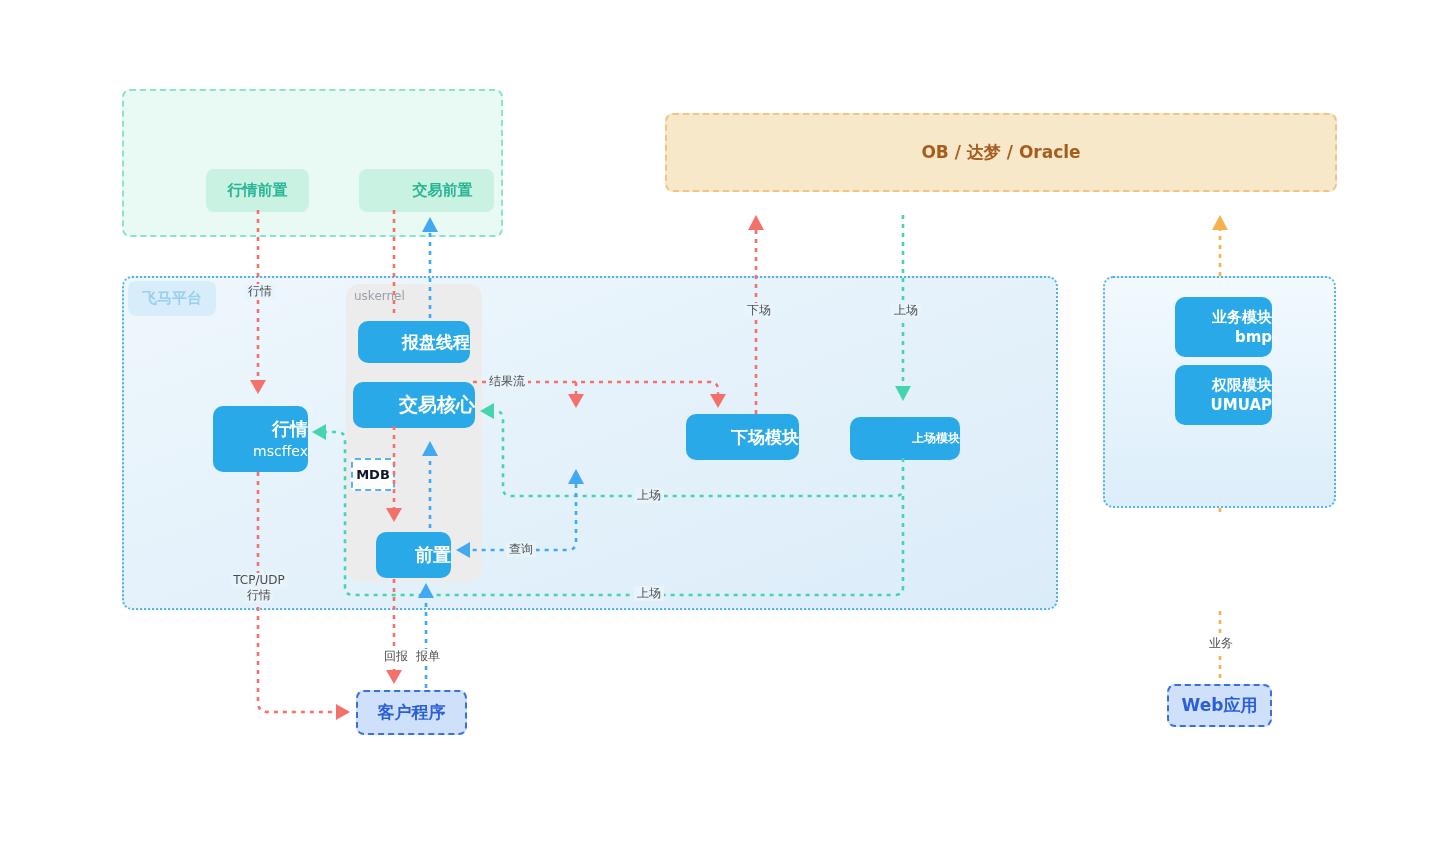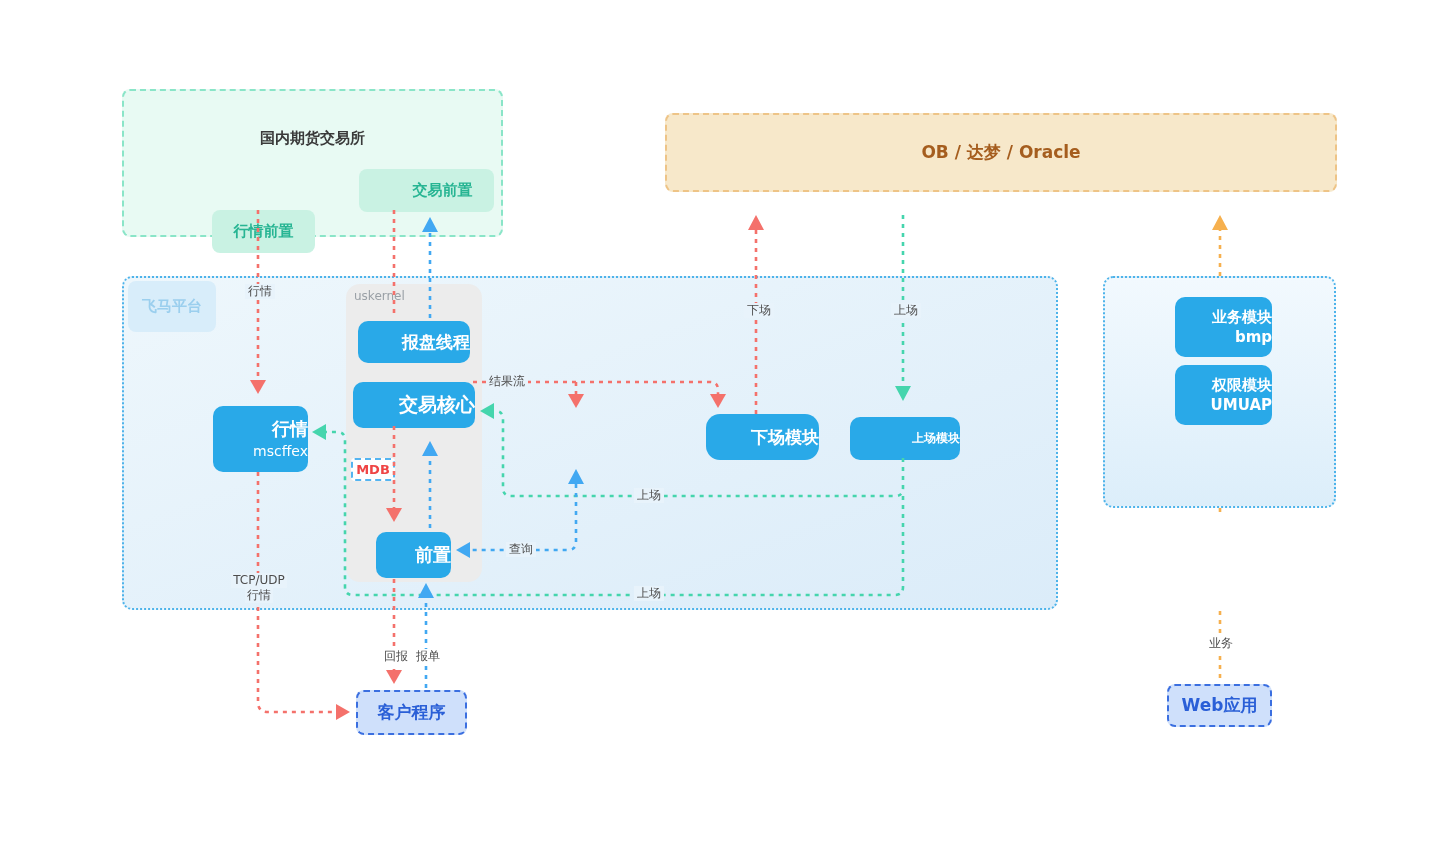--- a/index.html
+++ b/index.html
@@ -4,77 +4,76 @@
 <style>
   html,body{margin:0;padding:0;background:#fff;}
   body{font-family:"DejaVu Sans","Liberation Sans",sans-serif;}
   .stage{position:relative;width:1453px;height:841px;background:#ffffff;overflow:hidden;}
 
   
   .panel{position:absolute;box-sizing:border-box;border-radius:10px;}
   .exchange{left:122px;top:89px;width:381px;height:148px;background:var(--green-bg);border:2px dashed var(--green-border);border-radius:8px;}
   .exchange-title{position:absolute;left:0;top:38px;width:100%;text-align:center;font-size:15px;font-weight:700;color:#3a3a3a;}
   .chip{position:absolute;width:103px;height:43px;background:var(--green-chip-bg);border-radius:8px;display:flex;align-items:center;justify-content:center;font-size:15px;font-weight:700;color:var(--green-text);}
-  .chip.q{left:88px;top:78px;margin-top:41px;} .chip.t{left:235px;top:78px;padding-left:32px;}
+  .chip.q{left:82px;top:78px;} .chip.t{left:235px;top:78px;padding-left:32px;}
 
   .db{left:665px;top:113px;width:672px;height:79px;background:var(--db-bg);border:2px dashed var(--db-border);border-radius:8px;display:flex;align-items:center;justify-content:center;font-size:17px;font-weight:700;color:var(--db-text);}
 
   .platform{left:122px;top:276px;width:936px;height:334px;background:linear-gradient(160deg,#eef7fc 0%,#dbecf9 100%);border:2px dotted var(--panel-border);}
-  .platform-label{position:absolute;left:4px;top:3px;background:#d8edfa;border-radius:8px;padding:16px 14px;font-size:15px;color:#9bcfee;font-weight:600;}
+  .platform-label{position:absolute;left:4px;top:3px;background:#d8edfa;border-radius:8px;padding:8px 14px;font-size:15px;color:#9bcfee;font-weight:600;}
   .uskernel{position:absolute;left:222px;top:6px;width:136px;height:298px;background:#ececec;border-radius:14px;}
   .uskernel-label{position:absolute;left:8px;top:5px;font-size:12px;color:#9aa0a6;}
 
   .rpanel1{left:1103px;top:276px;width:233px;height:232px;background:linear-gradient(180deg,#f2f9fe 0%,#dceefa 100%);border:2px dotted var(--panel-border);}
   .rpanel2{left:1103px;top:517px;width:233px;height:94px;background:linear-gradient(180deg,#f2f9fe 0%,#dceefa 100%);border:2px dotted var(--panel-border);}
 
   
   .bluebox{position:absolute;background:var(--module-blue);border-radius:10px;color:#fff;display:flex;flex-direction:column;align-items:flex-end;justify-content:center;font-weight:600;line-height:1.35;}
   .dashedbox{position:absolute;background:var(--client-bg);border:2px dashed var(--client-border);border-radius:8px;box-sizing:border-box;display:flex;align-items:center;justify-content:center;color:var(--client-text);font-weight:700;font-size:17px;}
-  .mdb{position:absolute;left:227px;top:180px;width:44px;height:23px;background:rgba(255,255,255,.95);border:2px dashed #54b4f0;border-radius:4px;box-sizing:border-box;display:flex;align-items:center;justify-content:center;font-size:13px;font-weight:700;color:#ef4444;z-index:6;}
+  .mdb{position:absolute;left:227px;top:180px;width:44px;height:33px;background:rgba(255,255,255,.95);border:2px dashed #54b4f0;border-radius:4px;box-sizing:border-box;display:flex;align-items:center;justify-content:center;font-size:13px;font-weight:700;color:#0f172a;z-index:6;}
 
   
   .elabel{position:absolute;z-index:7;font-size:12px;color:#4d4d4d;background:#e8f3fb;padding:0 3px;line-height:1.25;white-space:nowrap;}
   .elabel.on-white{background:#ffffff;}
   .elabel.center2{text-align:center;white-space:normal;width:70px;padding:0;background:transparent;}
   .elabel.center2 span{background:#e8f3fb;padding:0 2px;display:inline-block;}
 
   svg.wires{position:absolute;left:0;top:0;z-index:5;pointer-events:none;}
   .wire{fill:none;stroke-width:2.6;stroke-dasharray:4 5;stroke-linejoin:round;}
   .w-red{stroke:var(--red);} .w-blue{stroke:var(--blue);} .w-teal{stroke:var(--teal);} .w-orange{stroke:var(--orange);}
   .a-red{fill:var(--red);} .a-blue{fill:var(--blue);} .a-teal{fill:var(--teal);} .a-orange{fill:var(--orange);}
 
   .z6{z-index:6;} .z1{z-index:1;}
 </style>
 </head>
 <body>
 
 <div class="stage">
 
   <div class="panel exchange z1">
-    <div class="exchange-title">国内期货交易所</div>
     <div class="chip q">行情前置</div>
     <div class="chip t">交易前置</div>
   </div>
 
   <div class="panel db z1">OB / 达梦 / Oracle</div>
 
   <div class="panel platform z1">
     <div class="platform-label">飞马平台</div>
     <div class="uskernel">
       <div class="uskernel-label">uskernel</div>
     </div>
     <div class="bluebox" style="left:234px;top:43px;width:112px;height:42px;font-size:17px;">报盘线程</div>
     <div class="bluebox" style="left:229px;top:104px;width:122px;height:46px;font-size:19px;">交易核心</div>
     <div class="mdb">MDB</div>
     <div class="bluebox" style="left:252px;top:254px;width:75px;height:46px;font-size:18px;">前置</div>
     <div class="bluebox" style="left:89px;top:128px;width:95px;height:66px;">
       <span style="font-size:18px;">行情</span>
       <span style="font-size:14px;font-weight:500;">mscffex</span>
     </div>
-    <div class="bluebox" style="left:582px;top:136px;width:113px;height:46px;font-size:17px;border-radius:14px;">下场模块</div>
+    <div class="bluebox" style="left:562px;top:136px;width:113px;height:46px;font-size:17px;">下场模块</div>
     <div class="bluebox" style="left:726px;top:139px;width:110px;height:43px;font-size:12px;">上场模块</div>
   </div>
 
   <div class="panel rpanel1 z1">
     <div class="bluebox" style="left:70px;top:19px;width:97px;height:60px;font-size:15px;">
       <span>业务模块</span>
       <span>bmp</span>
     </div>
     <div class="bluebox" style="left:70px;top:87px;width:97px;height:60px;font-size:15px;">
       <span>权限模块</span>

